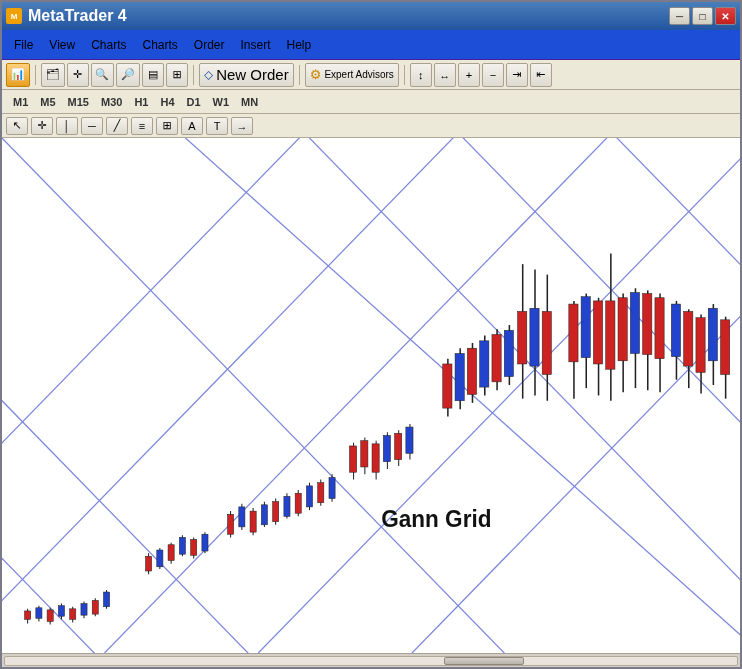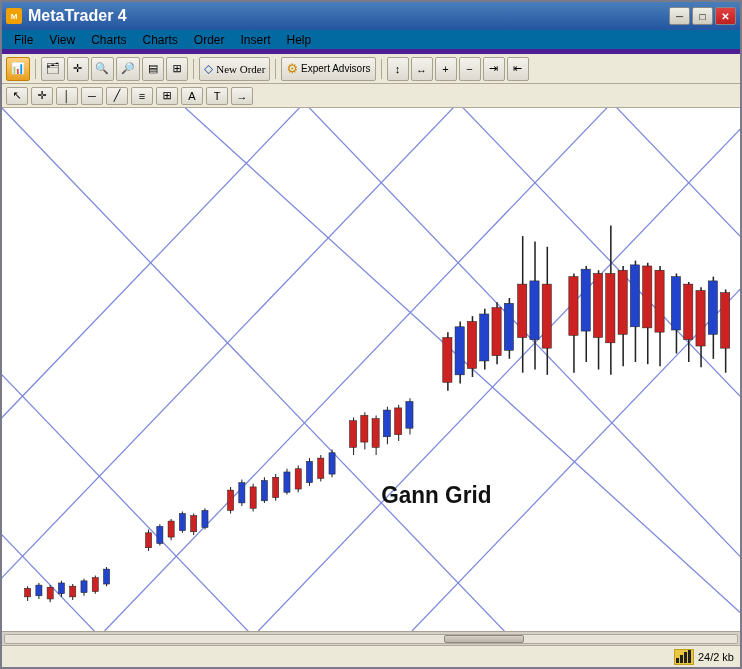--- a/index.html
+++ b/index.html
@@ -71,26 +71,26 @@
       border-radius: 2px;
     }
     .title-btn.close {
       background: linear-gradient(to bottom, #e04040, #c02020);
       color: white;
       font-weight: bold;
     }
 
     
     .menu-bar {
-      height: 24px;
-      background: #0369a1;
+      height: 30px;
+      background: #1d4ed8;
       display: flex;
       align-items: center;
       padding: 0 4px;
-      border-bottom: 5px solid #4c1d95;
+      border-bottom: 1px solid #4c1d95;
       flex-shrink: 0;
     }
     .menu-item {
       padding: 2px 8px;
       cursor: pointer;
       border-radius: 2px;
       font-size: 12px;
     }
 
     
@@ -294,21 +294,21 @@
     </button>
     <button class="toolbar-btn">
       <span>▤</span>
     </button>
     <button class="toolbar-btn">
       <span>⊞</span>
     </button>
     <div class="toolbar-separator"></div>
     <button class="toolbar-btn">
       <span style="color:#2255aa;font-size:13px;">⬦</span>
-      <span style="font-size:11px;font-family:Liberation Serif, serif;">New Order</span>
+      <span style="font-size:15px;">New Order</span>
     </button>
     <div class="toolbar-separator"></div>
     <button class="toolbar-btn">
       <span style="color:#cc8800;font-size:13px;">⚙</span>
       <span style="font-size:10px;text-align:center;">Expert Advisors</span>
     </button>
     <div class="toolbar-separator"></div>
     <button class="toolbar-btn">
       <span>↕</span>
     </button>
@@ -322,20 +322,31 @@
       <span>−</span>
     </button>
     <button class="toolbar-btn">
       <span>⇥</span>
     </button>
     <button class="toolbar-btn">
       <span>⇤</span>
     </button>
   </div>
 
+  <div class="timeframe-bar">
+    <button class="tf-btn">M1</button>
+    <button class="tf-btn">M5</button>
+    <button class="tf-btn">M15</button>
+    <button class="tf-btn">M30</button>
+    <button class="tf-btn">H1</button>
+    <button class="tf-btn">H4</button>
+    <button class="tf-btn">D1</button>
+    <button class="tf-btn">W1</button>
+    <button class="tf-btn">MN</button>
+  </div>
 
   <div class="drawing-bar">
     <button class="draw-btn">
       <span>↖</span>
     </button>
     <button class="draw-btn">
       <span>✛</span>
     </button>
     <button class="draw-btn">
       <span>│</span>
@@ -545,30 +556,14 @@
       <text x="370" y="370" font-size="22" font-weight="bold" fill="#111" font-family="Arial, sans-serif">Gann Grid</text>
     </svg>
   </div>
 
   <div class="h-scrollbar">
     <div class="scrollbar-track">
       <div class="scrollbar-thumb"></div>
     </div>
   </div>
 
-  <div class="status-bar">
-    <div class="status-left">
-    </div>
-    <div class="status-right">
-      <div class="status-icon">
-        <svg width="18" height="14" viewBox="0 0 18 14">
-          <rect x="0" y="0" width="18" height="14" fill="#e8c840"></rect>
-          <rect x="1" y="8" width="3" height="5" fill="#222"></rect>
-          <rect x="5" y="5" width="3" height="8" fill="#222"></rect>
-          <rect x="9" y="2" width="3" height="11" fill="#222"></rect>
-          <rect x="13" y="0" width="3" height="13" fill="#222"></rect>
-        </svg>
-      </div>
-      <span>24/2 kb</span>
-    </div>
-  </div>
 
 </div>
 
 </body></html>

